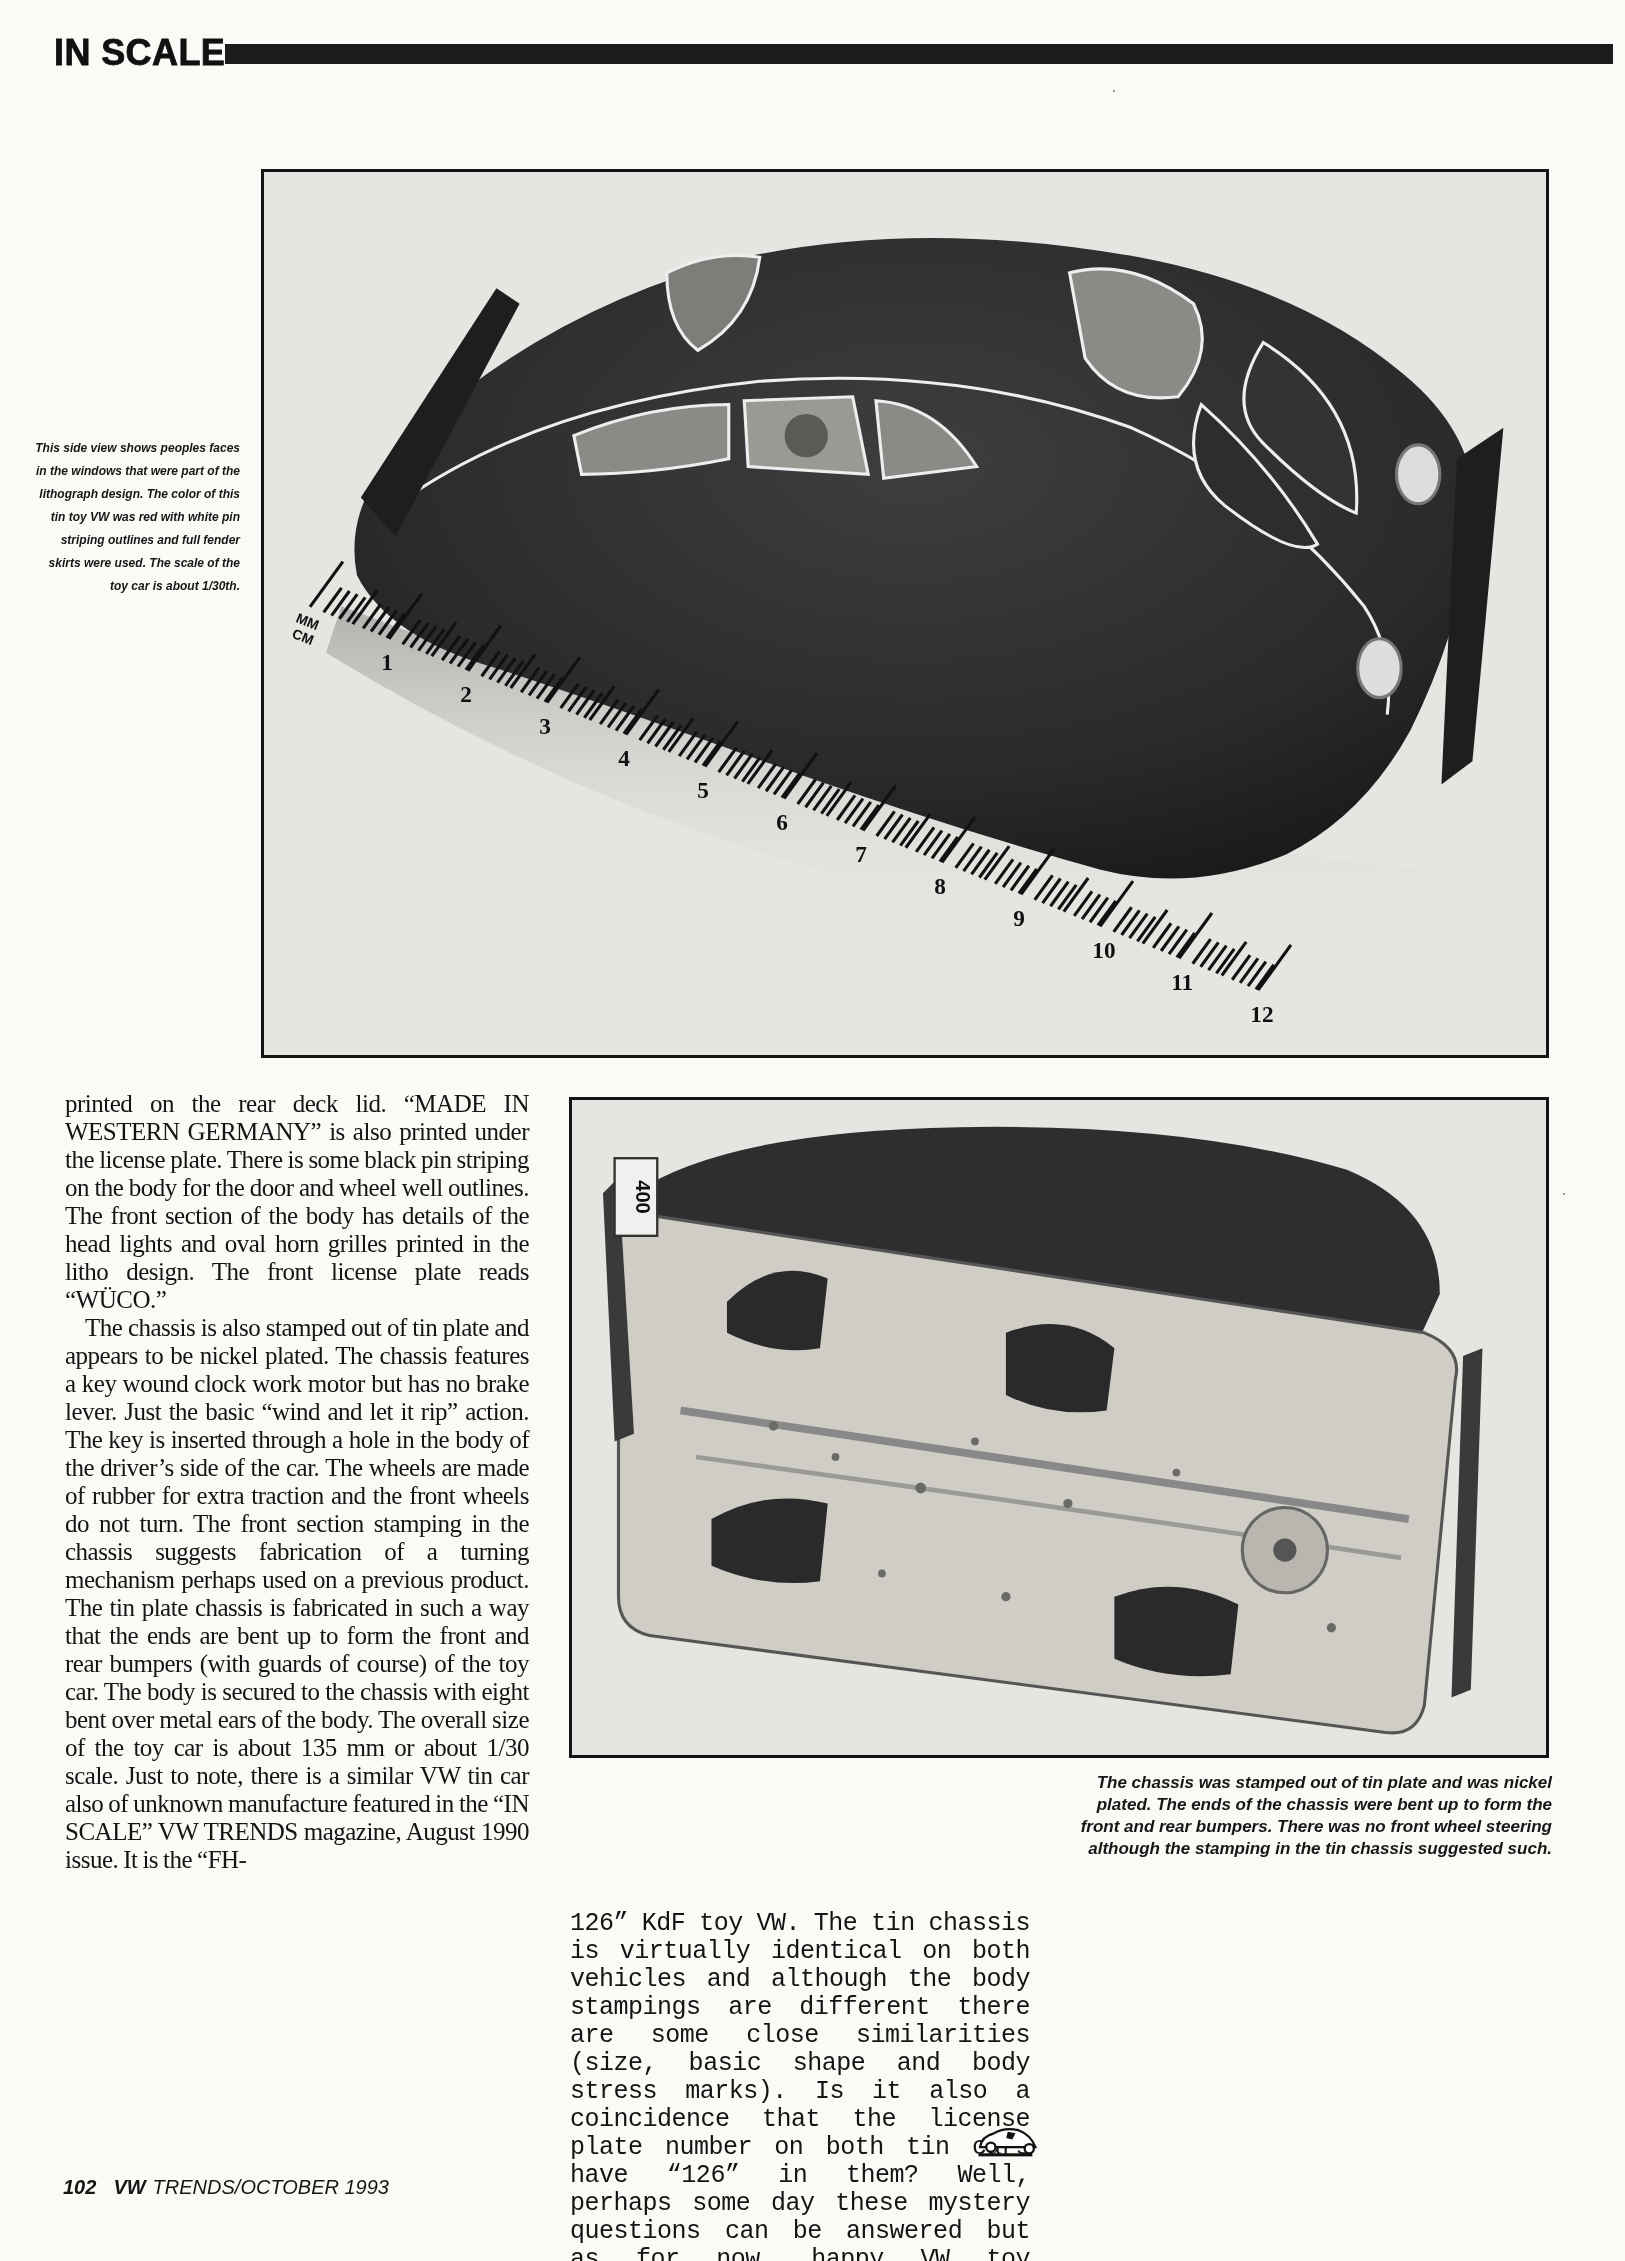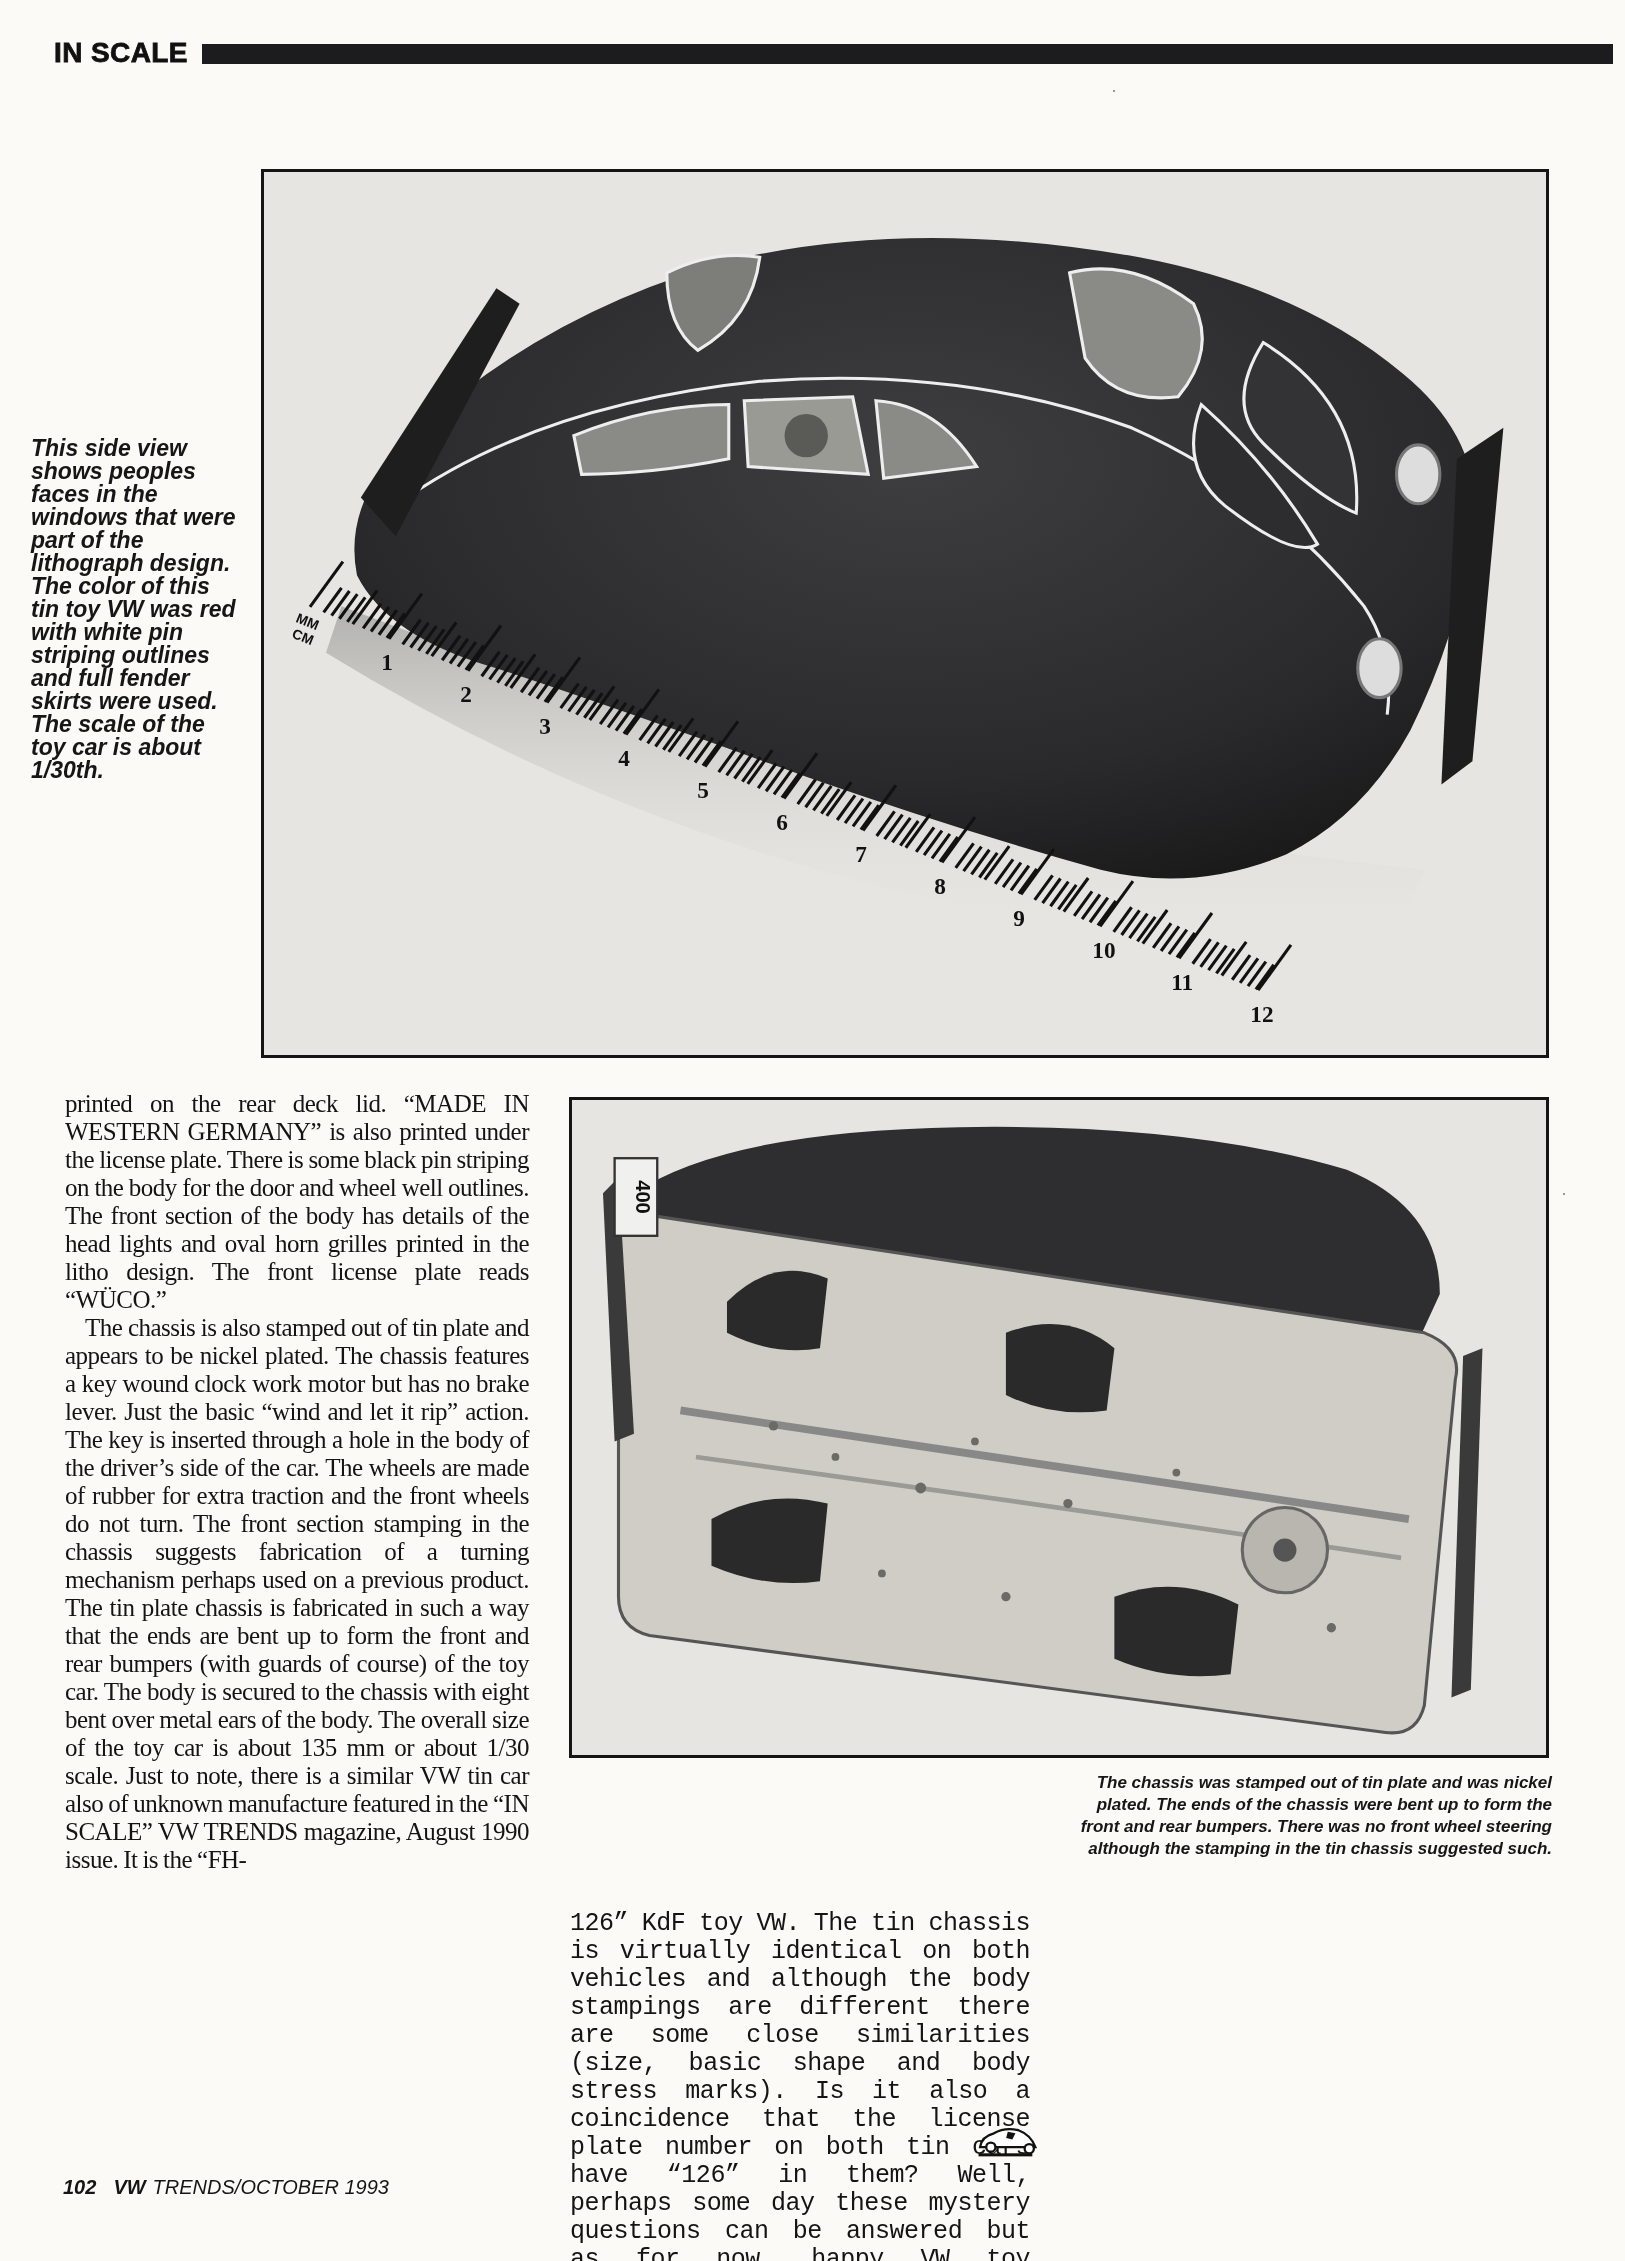--- a/index.html
+++ b/index.html
@@ -6,38 +6,38 @@
   body {
     width: 1625px; height: 2261px; position: relative; overflow: hidden;
     background: #fbfaf6;
     font-family: "Liberation Serif", "DejaVu Serif", serif;
     color: #141414;
   }
   
   .header { position: absolute; left: 54px; top: 39px; width: 1559px; height: 28px; display: flex; align-items: center; }
   .header-title {
     font-family: "Liberation Sans", "DejaVu Sans", sans-serif;
-    font-weight: 900; font-size: 28px; letter-spacing: 0.4px; color: #111;
-    line-height: 28px; white-space: nowrap; padding-right: 14px;
+    font-weight: 900; font-size: 36px; letter-spacing: 0.4px; color: #111;
+    line-height: 28px; white-space: nowrap; padding-right: 0;
     -webkit-text-stroke: 0.8px #111;
   }
   .header-bar { flex: 1; height: 20px; background: #1c1c1e; margin-top: 1.5px; }
 
   
   .photo { position: absolute; border: 3.9px solid #151515; background: #e9e8e4; overflow: hidden; box-sizing: border-box; }
   .photo-top { left: 261px; top: 169px; width: 1288px; height: 889px; }
   .photo-bottom { left: 569px; top: 1097px; width: 980px; height: 661px; }
   .photo svg { width: 100%; height: 100%; display: block; }
 
   
   .caption {
     position: absolute; font-family: "Liberation Sans", "DejaVu Sans", sans-serif;
     font-style: italic; font-weight: 700; color: #161616;
   }
-  .caption-top { left: 31px; top: 437px; width: 209px; font-size: 23px; line-height: 23px; }
+  .caption-top { left: 31px; top: 437px; width: 209px; text-align: right; font-size: 12px; line-height: 23px; }
   .caption-bottom { left: 1072px; top: 1772px; width: 480px; text-align: right; font-size: 17px; line-height: 22px; }
 
   
   .column {
     position: absolute; font-size: 25px; line-height: 28px; text-align: justify;
     letter-spacing: -0.5px; word-spacing: -0.8px; hyphens: none;
   }
   .column p { margin: 0; }
   .column p.indent { text-indent: 20px; }
   .col-left { left: 65px; top: 1090px; width: 464px; }

